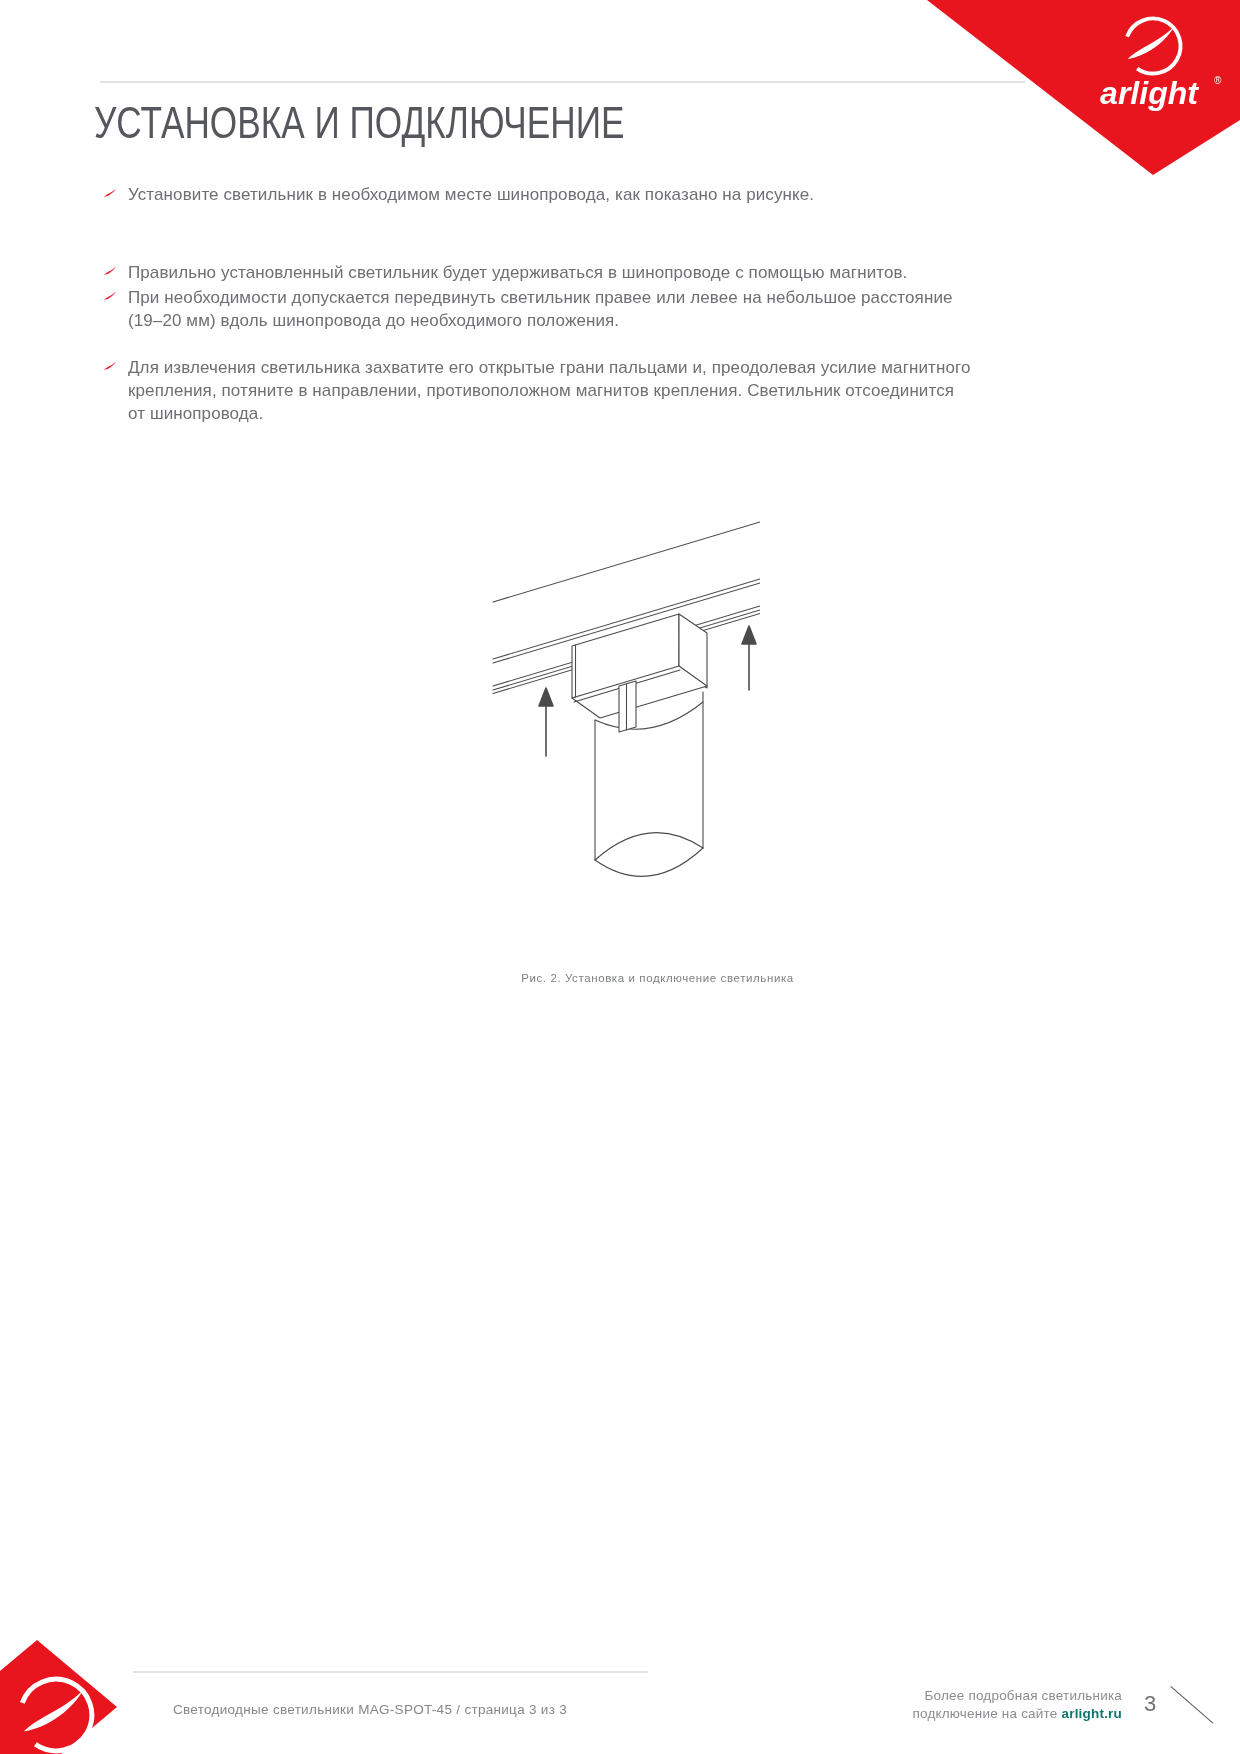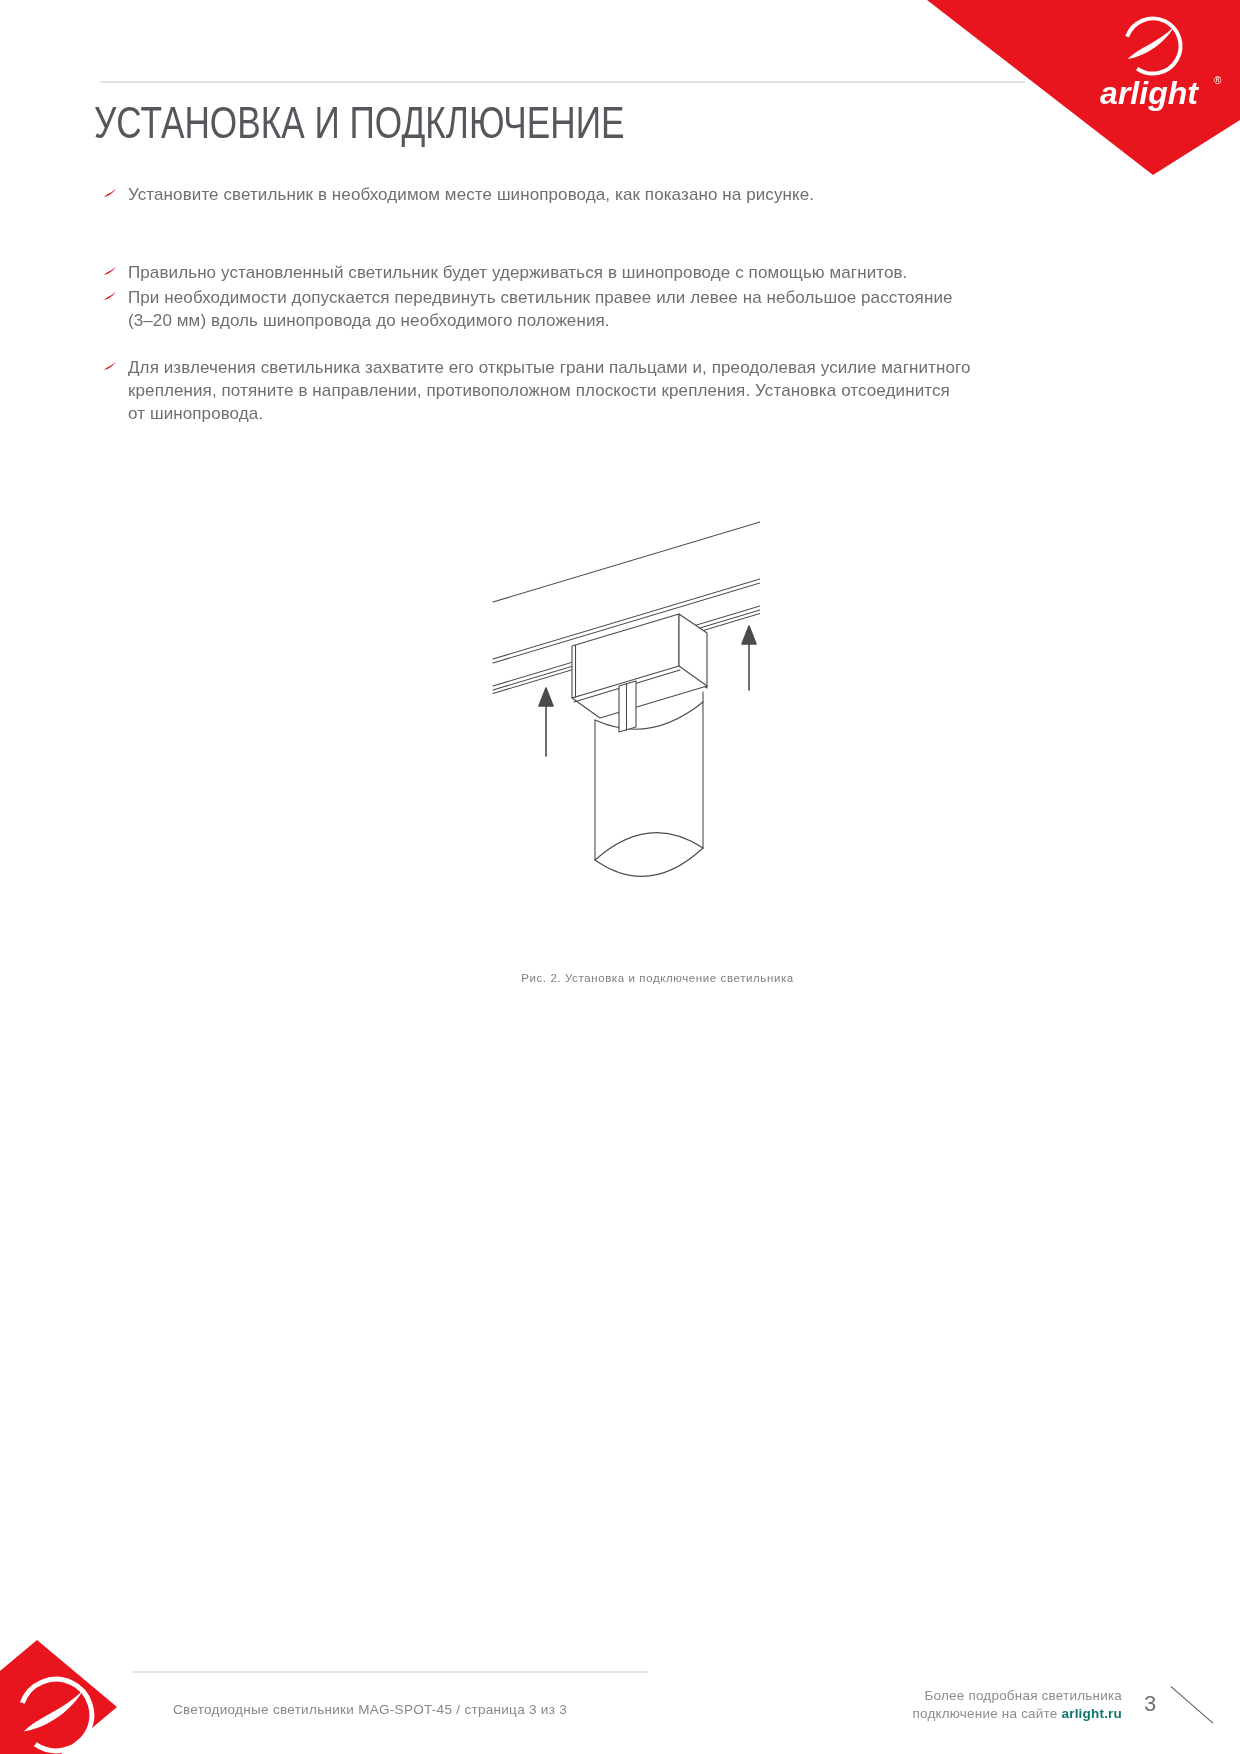--- a/index.html
+++ b/index.html
@@ -68,28 +68,28 @@
     <svg class="marker" viewBox="-32 -32 64 64">
       <use href="#swooshArrow" fill="currentColor"></use>
       </svg>
     <div class="btext">Правильно установленный светильник будет удерживаться в шинопроводе с помощью магнитов.</div>
   </div>
   <div class="bullet b3">
     <svg class="marker" viewBox="-32 -32 64 64">
       <use href="#swooshArrow" fill="currentColor"></use>
       </svg>
     <div class="btext">При необходимости допускается передвинуть светильник правее или левее на небольшое расстояние
-(3–20 мм) вдоль шинопровода до необходимого положения.</div>
+(19–20 мм) вдоль шинопровода до необходимого положения.</div>
   </div>
   <div class="bullet b4">
     <svg class="marker" viewBox="-32 -32 64 64">
       <use href="#swooshArrow" fill="currentColor"></use>
       </svg>
     <div class="btext">Для извлечения светильника захватите его открытые грани пальцами и, преодолевая усилие магнитного
-крепления, потяните в направлении, противоположном плоскости крепления. Установка отсоединится
+крепления, потяните в направлении, противоположном магнитов крепления. Светильник отсоединится
 от шинопровода.</div>
   </div>
 
   <svg class="figure-svg" width="330" height="460" viewBox="0 0 330 460" fill="none" stroke="#4b4b4d" stroke-width="1.1" stroke-linecap="round" stroke-linejoin="round">
     <g>
       <line x1="63" y1="162" x2="330" y2="82"></line>
       <line x1="63" y1="219" x2="330" y2="139"></line>
       <line x1="63" y1="223" x2="330" y2="143"></line>
       <line x1="63" y1="246" x2="330" y2="166"></line>
       <line x1="63" y1="250" x2="330" y2="170"></line>

